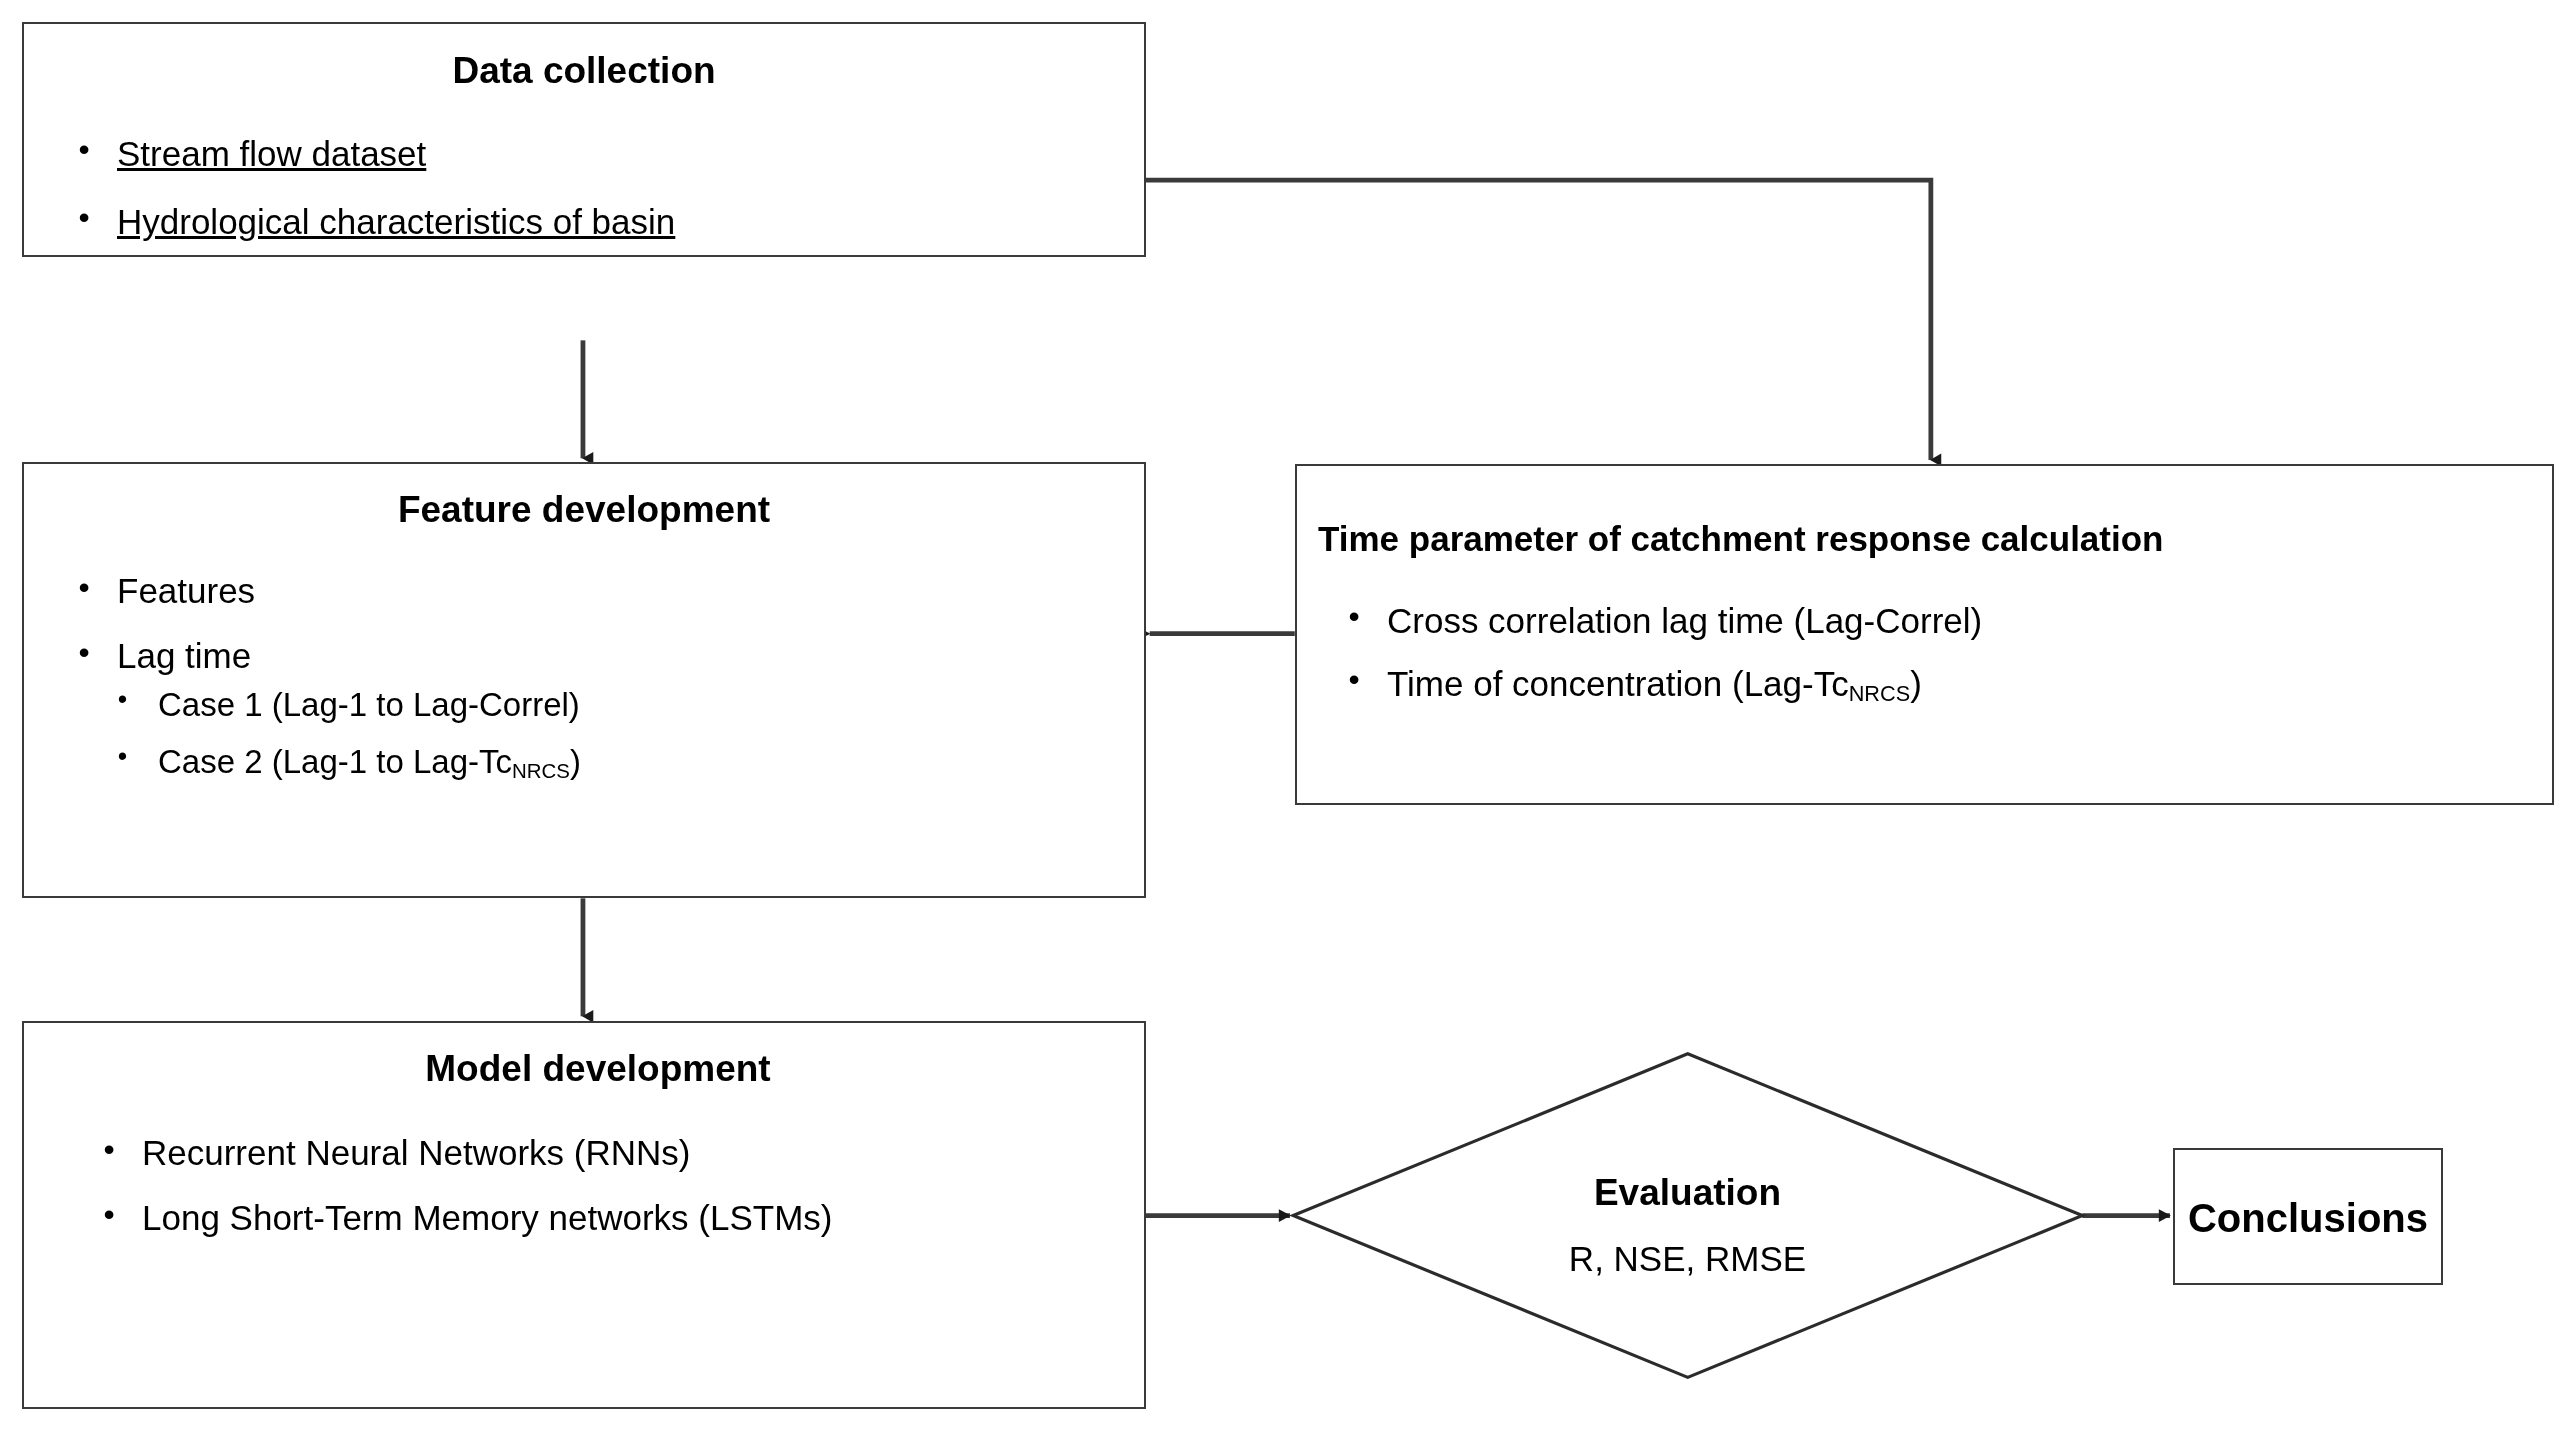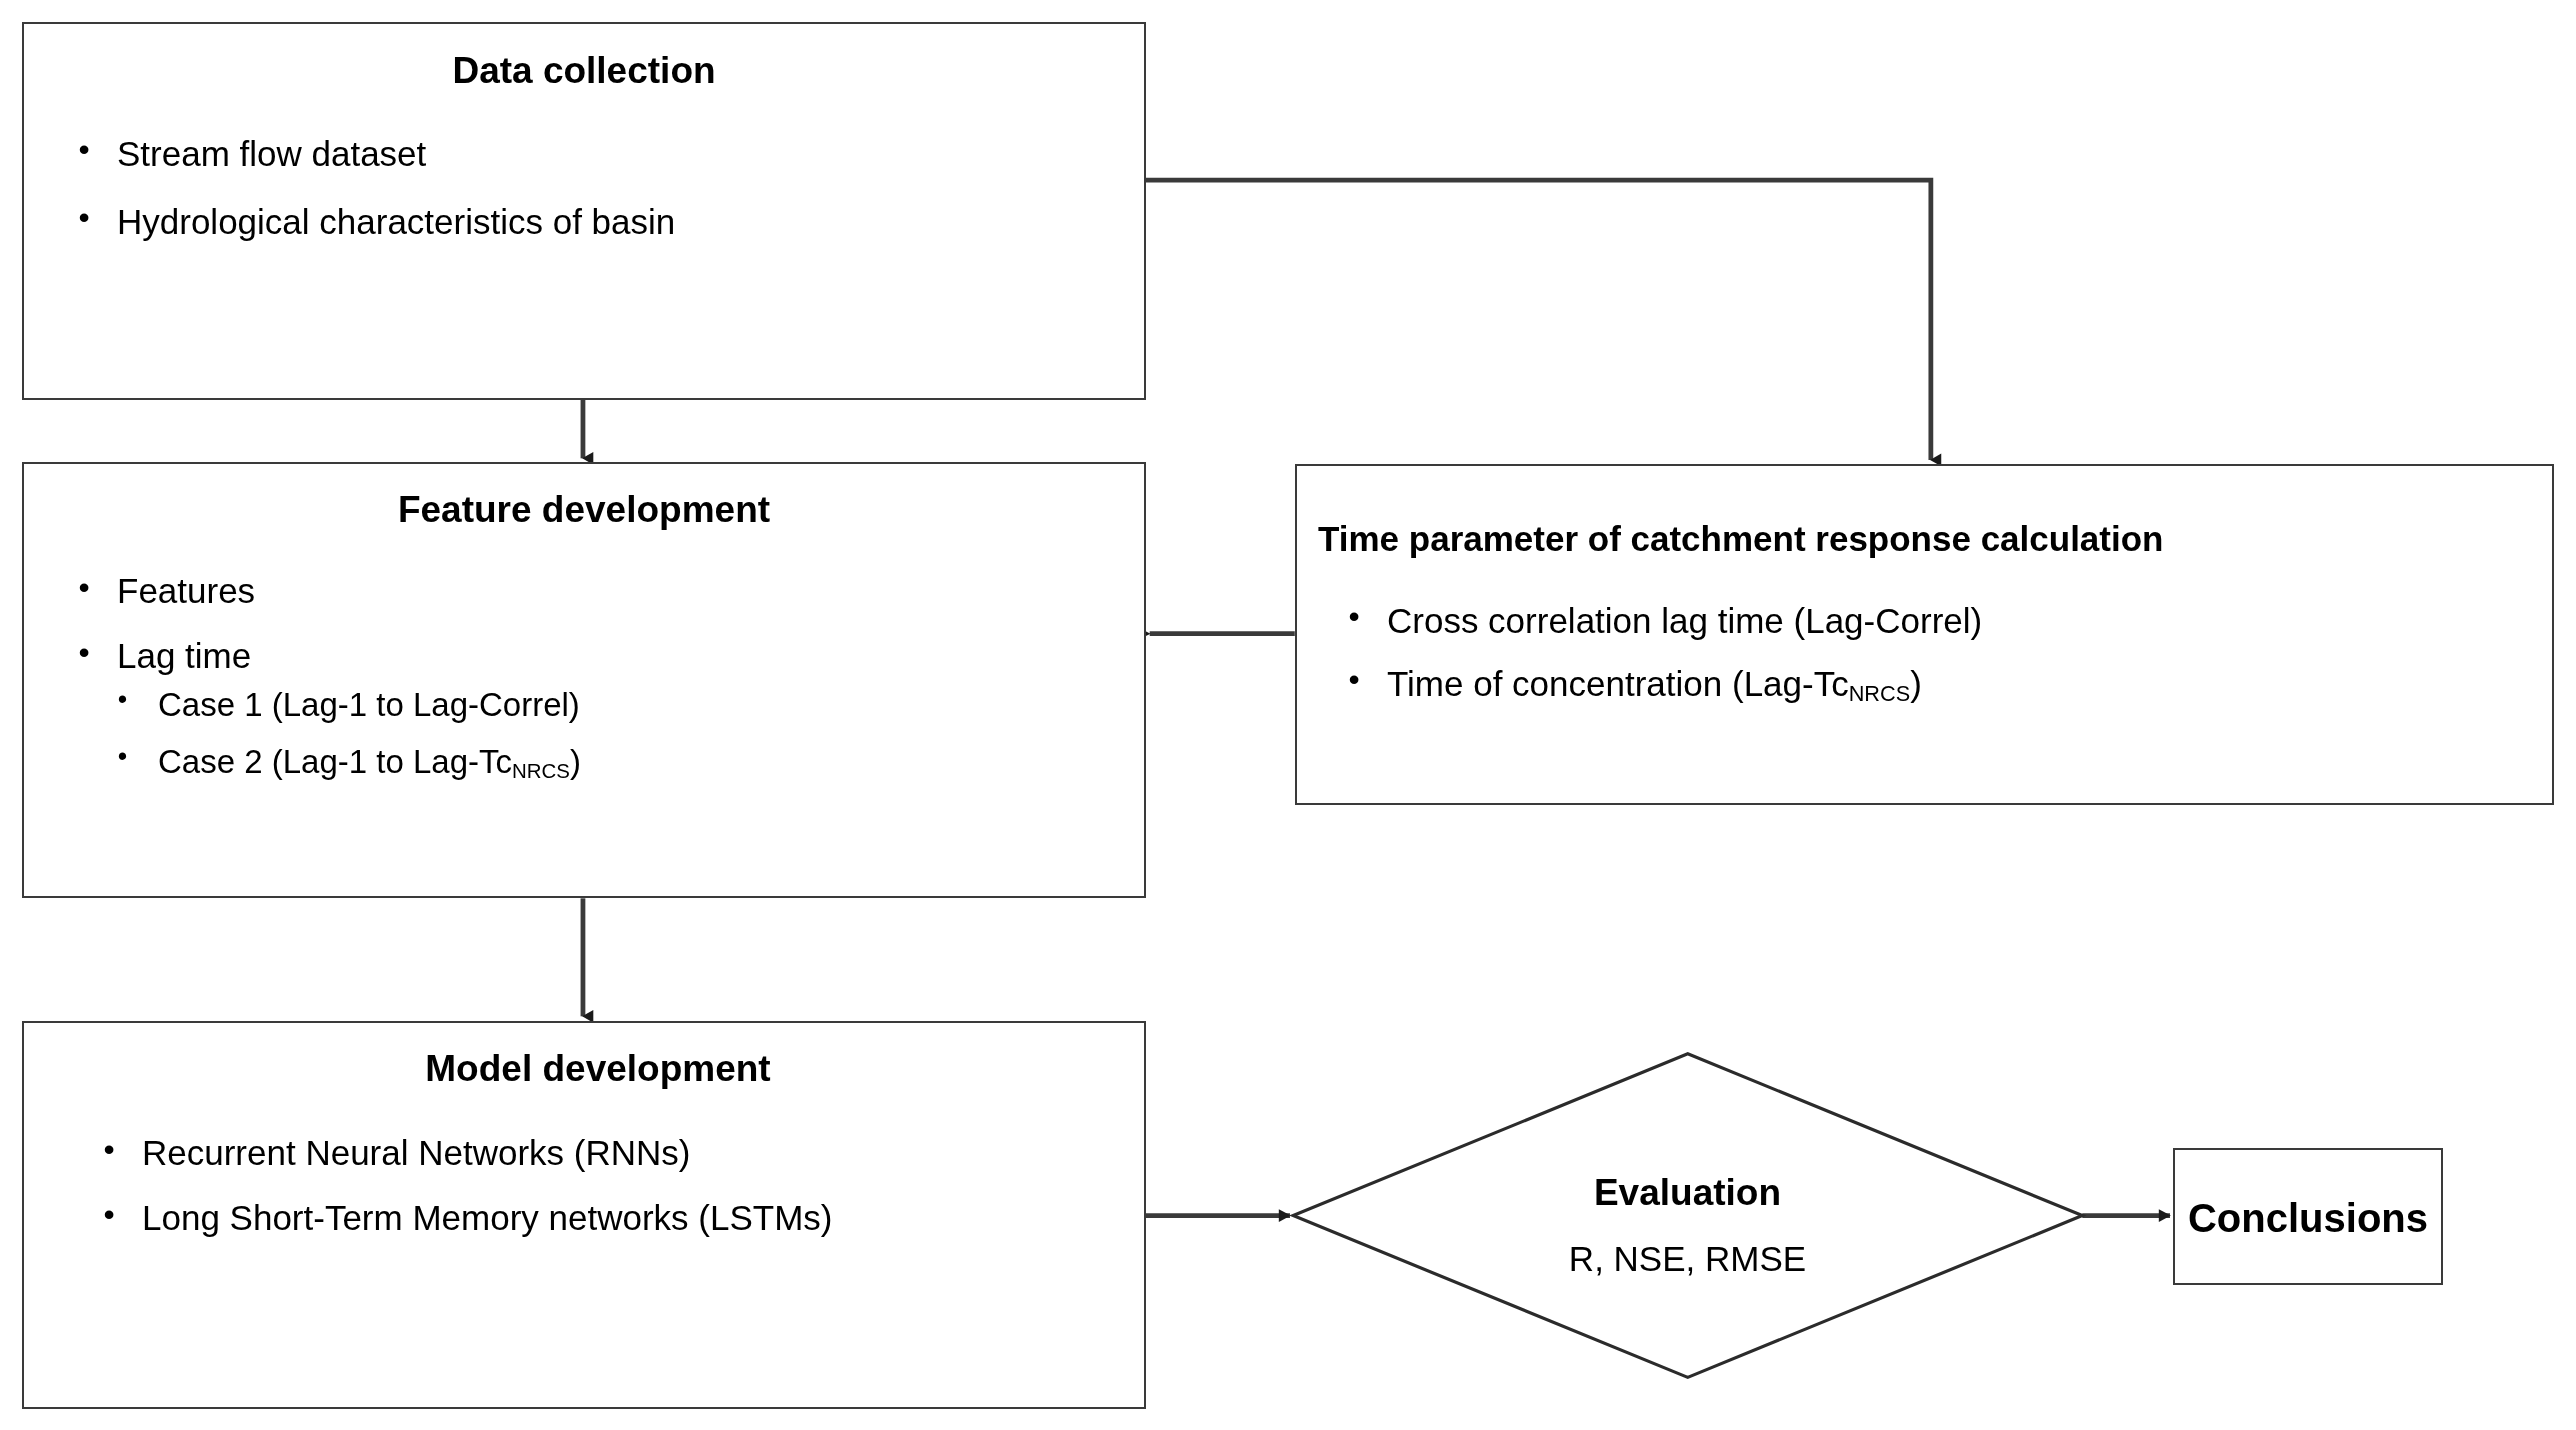--- a/index.html
+++ b/index.html
@@ -140,23 +140,23 @@
 
     <path d="M 731,1127 L 731,1275" stroke="#3a3a3a" stroke-width="6" fill="none" marker-end="url(#arrowDown)"></path>
 
     <path d="M 1435,1525 L 1618,1525" stroke="#3a3a3a" stroke-width="6" fill="none" marker-end="url(#arrowRight)"></path>
 
     <path d="M 2612,1525 L 2722,1525" stroke="#3a3a3a" stroke-width="6" fill="none" marker-end="url(#arrowRight)"></path>
 
     <polygon points="2117,1322 2612,1525 2117,1728 1622,1525" fill="#ffffff" stroke="#2b2b2b" stroke-width="4"></polygon>
   </svg>
 
-  <div class="node-box" style="left:22px; top:22px; width:1124px; height:378px;">
+  <div class="node-box" style="left:22px; top:22px; width:1124px; height:235px;">
     <div class="node-title" style="margin-top:27px;">Data collection</div>
-    <ul class="bullets" style="margin-top:41px; margin-left:48px;">
+    <ul class="bullets" style="margin-top:41px; margin-left:48px;text-decoration:underline;">
       <li>Stream flow dataset</li>
       <li style="margin-top:27px;">Hydrological  characteristics of basin</li>
     </ul>
   </div>
 
   <div class="node-box" style="left:22px; top:462px; width:1124px; height:436px;">
     <div class="node-title" style="margin-top:25.5px;">Feature development</div>
     <ul class="bullets" style="margin-top:40px; margin-left:48px;">
       <li>Features</li>
       <li style="margin-top:24px;">Lag time</li>

